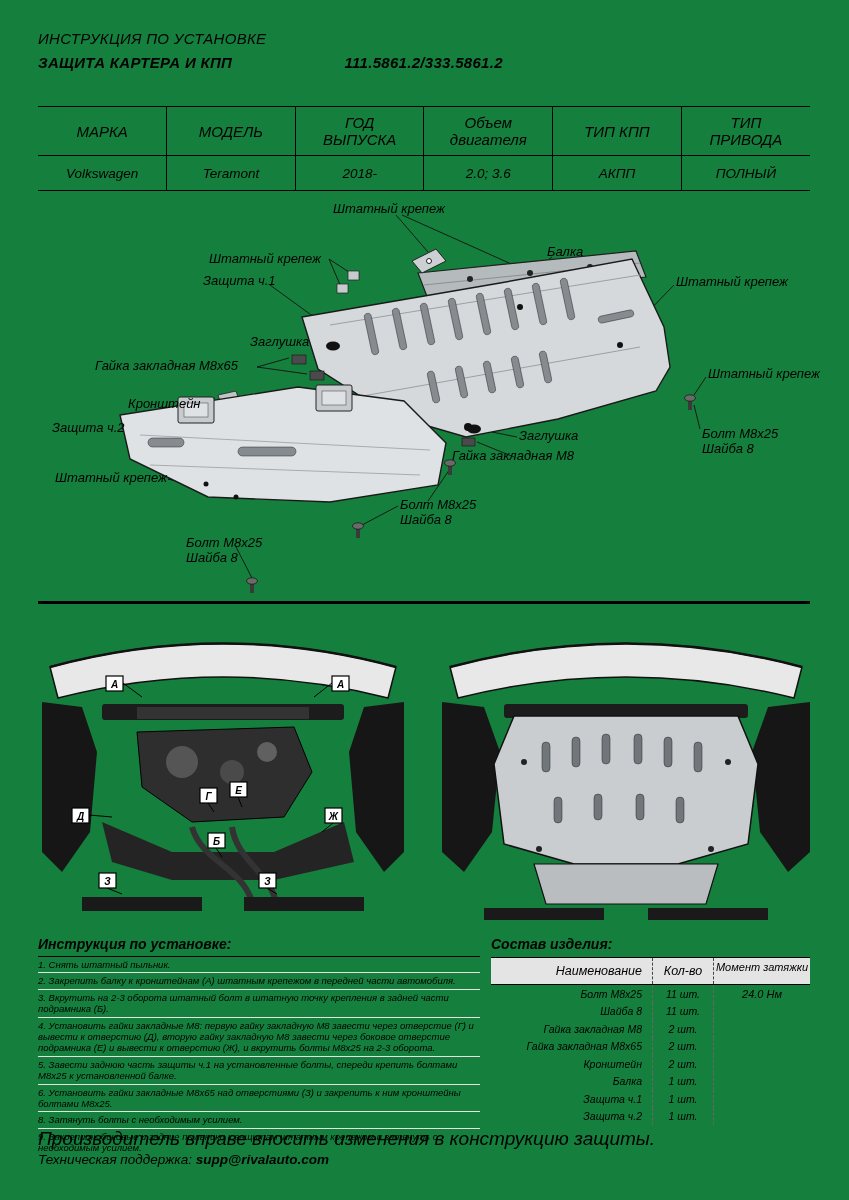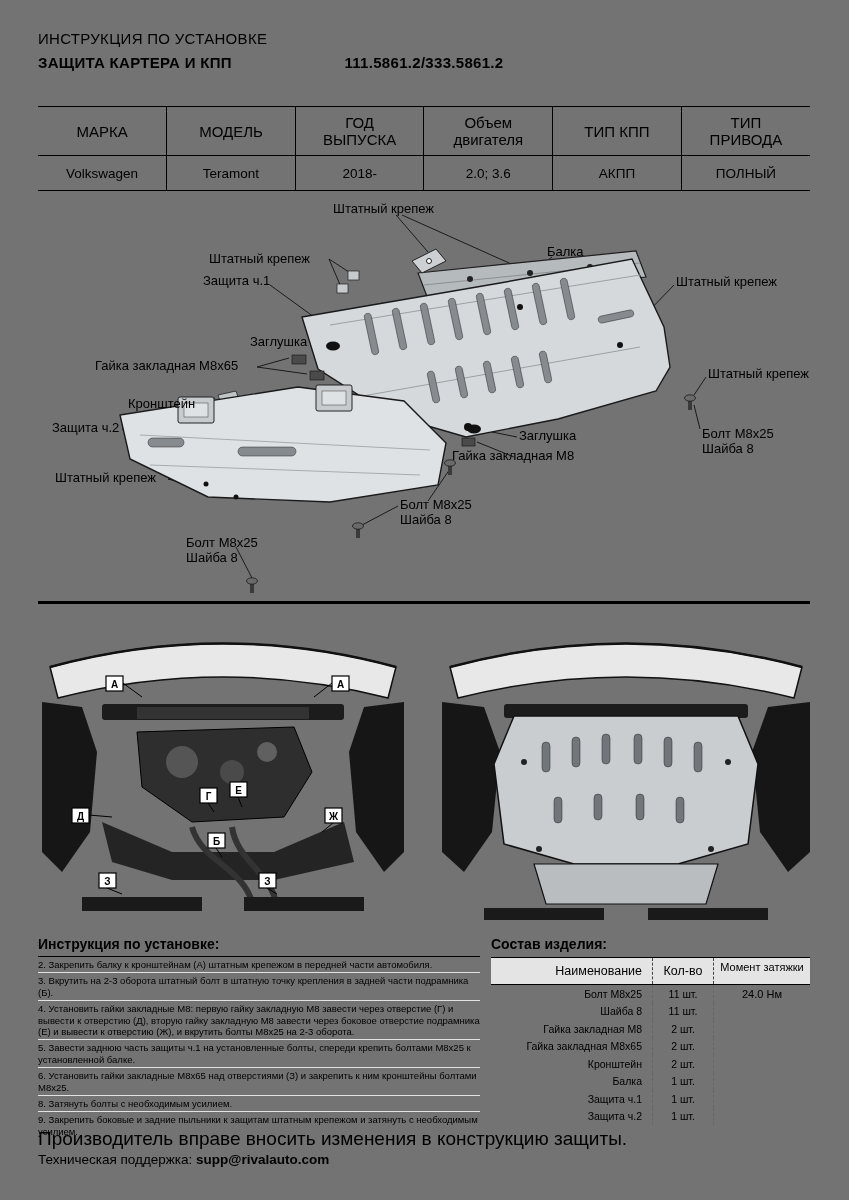--- a/index.html
+++ b/index.html
@@ -1,19 +1,20 @@
 <!DOCTYPE html>
 <html><head>
 <meta charset="utf-8">
 <style>
   html,body { margin:0; padding:0; background:#ffffff; }
   .page {
-    position:relative; width:849px; height:1200px; background:#737373;
+    position:relative; width:849px; height:1200px; background:#15803d;
     font-family:"Liberation Sans", sans-serif; color:#000; overflow:hidden;
     outline:1px solid #d9d9d9;
+    font-style:italic;
   }
   
   .doc-title { position:absolute; left:38px; top:30px; font-size:15px; letter-spacing:.3px; }
   .doc-subline { position:absolute; left:38px; top:54px; font-size:15px; font-weight:bold; letter-spacing:.3px; }
   .doc-subline .sub { display:inline-block; width:302px; }
   
   .spec { position:absolute; left:38px; top:106px; width:772px; border-collapse:collapse; table-layout:fixed; }
   .spec th, .spec td { text-align:center; vertical-align:middle; white-space:pre-line; font-weight:normal; padding:2px 4px; }
   .spec th { height:44px; font-size:15px; border-bottom:1px solid #000; }
   .spec td { height:30px; font-size:13.5px; }
@@ -329,20 +330,21 @@
         <circle cx="269" cy="237" r="3" fill="#222"></circle>
       <rect x="42" y="296" width="120" height="12" fill="#1a1a1a"></rect>
       <rect x="206" y="296" width="120" height="12" fill="#1a1a1a"></rect>
     </svg>
   </div>
 
   <div class="bottom">
     <div class="inst">
       <div class="inst-title">Инструкция по установке:</div>
       <ol class="steps">
+        <li>1. Снять штатный пыльник.</li>
         <li>2. Закрепить балку к кронштейнам (А) штатным крепежом в передней части автомобиля.</li>
         <li>3. Вкрутить на 2-3 оборота штатный болт в штатную точку крепления в задней части подрамника (Б).</li>
         <li>4. Установить гайки закладные М8: первую гайку закладную М8 завести через отверстие (Г) и вывести к отверстию (Д), вторую гайку закладную М8 завести через боковое отверстие подрамника (Е) и вывести к отверстию (Ж), и вкрутить болты М8х25 на 2-3 оборота.</li>
         <li>5. Завести заднюю часть защиты ч.1 на установленные болты, спереди крепить болтами М8х25 к установленной балке.</li>
         <li>6. Установить гайки закладные М8х65 над отверстиями (З) и закрепить к ним кронштейны болтами М8х25.</li>
         <li>8. Затянуть болты с необходимым усилием.</li>
         <li>9. Закрепить боковые и задние пыльники к защитам штатным крепежом и затянуть с необходимым усилием.</li>
       </ol>
     </div>
 

